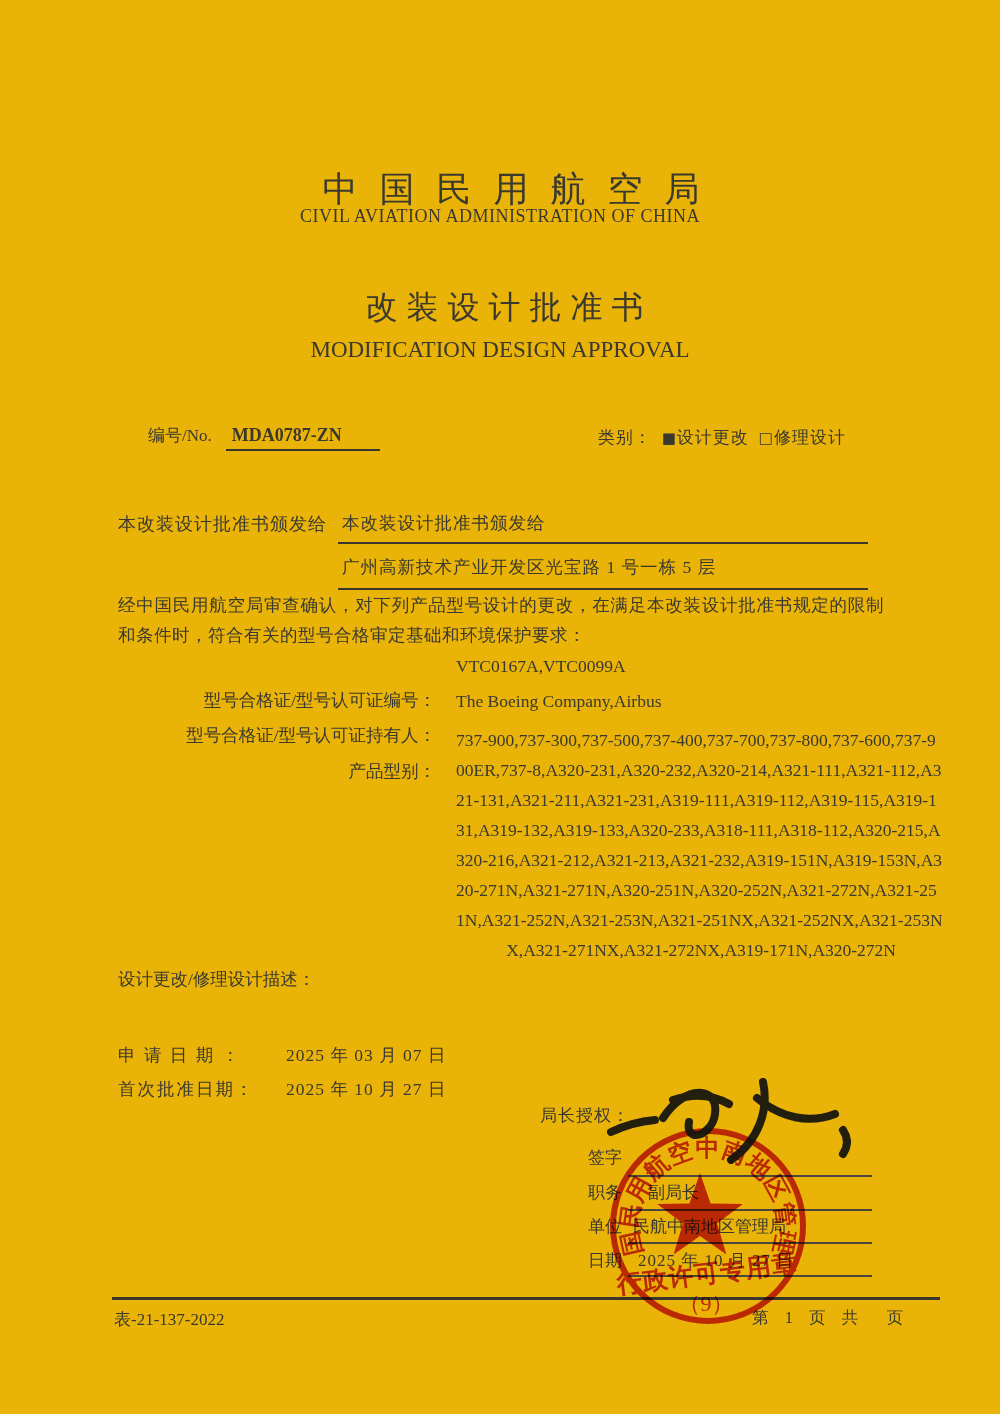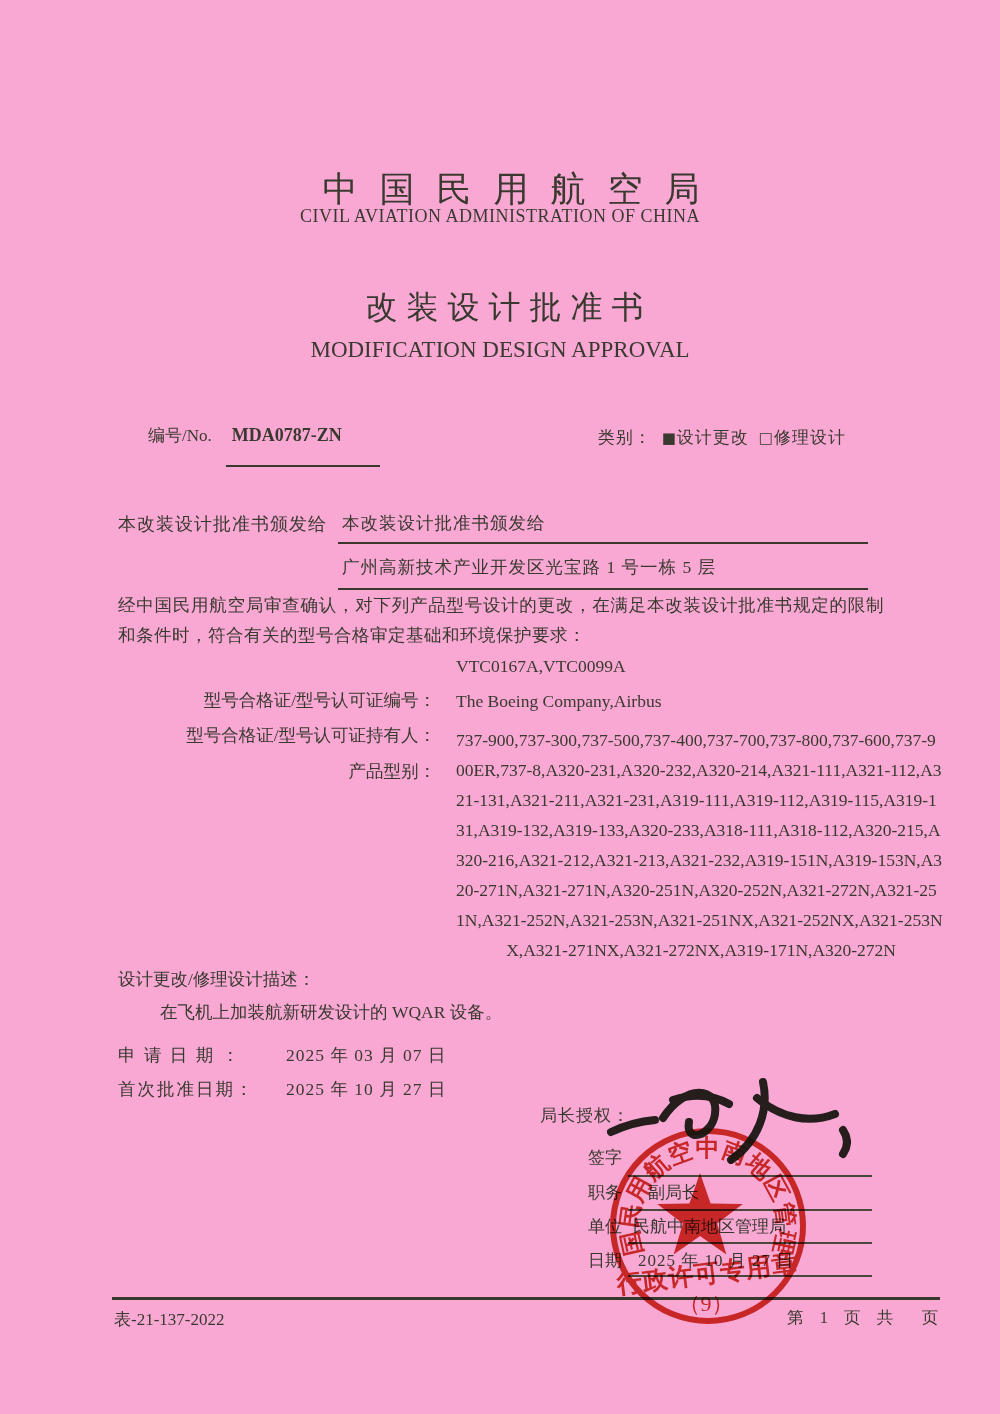--- a/index.html
+++ b/index.html
@@ -1,32 +1,32 @@
 <!DOCTYPE html>
 <html><head>
 <meta charset="utf-8">
 <style>
   html,body{margin:0;padding:0;background:#e8e6c4;}
   .page{
     position:relative;width:1000px;height:1414px;margin:0 auto;
-    background:#f9a8d4;overflow:hidden;
+    background:#eab308;overflow:hidden;
     font-family:"Liberation Serif","DejaVu Serif",serif;
     color:#3a392f;
   }
   .abs{position:absolute;}
   .center{left:0;width:100%;text-align:center;}
   .title-zh{top:166px;font-size:35px;letter-spacing:22px;padding-left:22px;font-weight:500;}
   .title-en{top:206px;font-size:18px;letter-spacing:0.5px;}
   .doc-title-zh{top:286px;font-size:32px;letter-spacing:9px;padding-left:9px;}
   .doc-title-en{top:337px;font-size:23px;}
   .meta-row{top:424px;left:148px;width:698px;font-size:17px;}
   .meta-number{position:absolute;left:0;top:0;}
   .meta-number .lbl{font-size:17px;}
   .num-val{display:inline-block;font-weight:bold;font-size:18px;margin-left:14px;
-    border-bottom:2px solid #3a382c;padding:0 28px 19px 6px;min-width:120px;}
+    border-bottom:2px solid #3a382c;padding:0 28px 3px 6px;min-width:120px;}
   .meta-category{position:absolute;right:0;top:2px;font-size:17px;letter-spacing:1px;}
   .meta-category .opt{margin-left:10px;}
   .sq{font-family:"DejaVu Sans",sans-serif;font-size:15px;}
   .recipient-label{top:512px;left:118px;font-size:18px;letter-spacing:1px;}
   .recipient-company{top:511px;left:342px;font-size:17.5px;letter-spacing:1px;}
   .recipient-address{top:555px;left:342px;font-size:17.5px;letter-spacing:1px;}
   .uline{height:2px;background:#3a382c;}
   .u-company{top:542px;left:338px;width:530px;}
   .u-address{top:588px;left:338px;width:530px;}
   .statement{top:590px;left:118px;width:766px;font-size:17.5px;line-height:30px;
@@ -47,21 +47,21 @@
   .sig-row-label{left:588px;font-size:17px;z-index:1;text-align:right;}
   .sig-row-value{font-size:17px;z-index:1;}
   .s1{top:1146px;} .s2{top:1181px;} .s3{top:1215px;} .s4{top:1249px;}
   .u-s1{top:1175px;left:628px;width:244px;height:1.5px;background:#4a483c;}
   .u-s2{top:1209px;left:628px;width:244px;height:1.5px;background:#4a483c;}
   .u-s3{top:1242px;left:628px;width:244px;height:1.5px;background:#4a483c;}
   .u-s4{top:1275px;left:628px;width:244px;height:1.5px;background:#4a483c;}
   .v2{left:648px;} .v3{left:633px;} .v4{left:638px;letter-spacing:1px;}
   .footer-line{top:1297px;left:112px;width:828px;height:2.5px;background:#3a382c;}
   .form-number{top:1308px;left:114px;font-size:17px;}
-  .page-info{top:1307px;left:752px;font-size:16.5px;letter-spacing:6px;margin-left:35px;}
+  .page-info{top:1307px;left:752px;font-size:16.5px;letter-spacing:6px;}
   .stamp{left:600px;top:1120px;z-index:3;mix-blend-mode:multiply;opacity:0.92;}
   .signature{left:597px;top:1070px;z-index:4;}
 </style>
 </head>
 <body>
 
 <div class="page">
 
   <div class="abs center title-zh">中国民用航空局</div>
   <div class="abs center title-en">CIVIL AVIATION ADMINISTRATION OF CHINA</div>
@@ -96,21 +96,20 @@
     <div>00ER,737-8,A320-231,A320-232,A320-214,A321-111,A321-112,A3</div>
     <div>21-131,A321-211,A321-231,A319-111,A319-112,A319-115,A319-1</div>
     <div>31,A319-132,A319-133,A320-233,A318-111,A318-112,A320-215,A</div>
     <div>320-216,A321-212,A321-213,A321-232,A319-151N,A319-153N,A3</div>
     <div>20-271N,A321-271N,A320-251N,A320-252N,A321-272N,A321-25</div>
     <div>1N,A321-252N,A321-253N,A321-251NX,A321-252NX,A321-253N</div>
     <div>X,A321-271NX,A321-272NX,A319-171N,A320-272N</div>
   </div>
 
   <div class="abs desc-label">设计更改/修理设计描述：</div>
-  <div class="abs desc-text">在飞机上加装航新研发设计的 WQAR 设备。</div>
 
   <div class="abs date-row d1">
     <span class="lbl">申 请 日 期 ：</span><span class="val">2025 年 03 月 07 日</span>
   </div>
   <div class="abs date-row d2">
     <span class="lbl">首次批准日期：</span><span class="val">2025 年 10 月 27 日</span>
   </div>
 
   <div class="abs auth-label">局长授权：</div>
   <div class="abs sig-row-label s1">签字</div>

